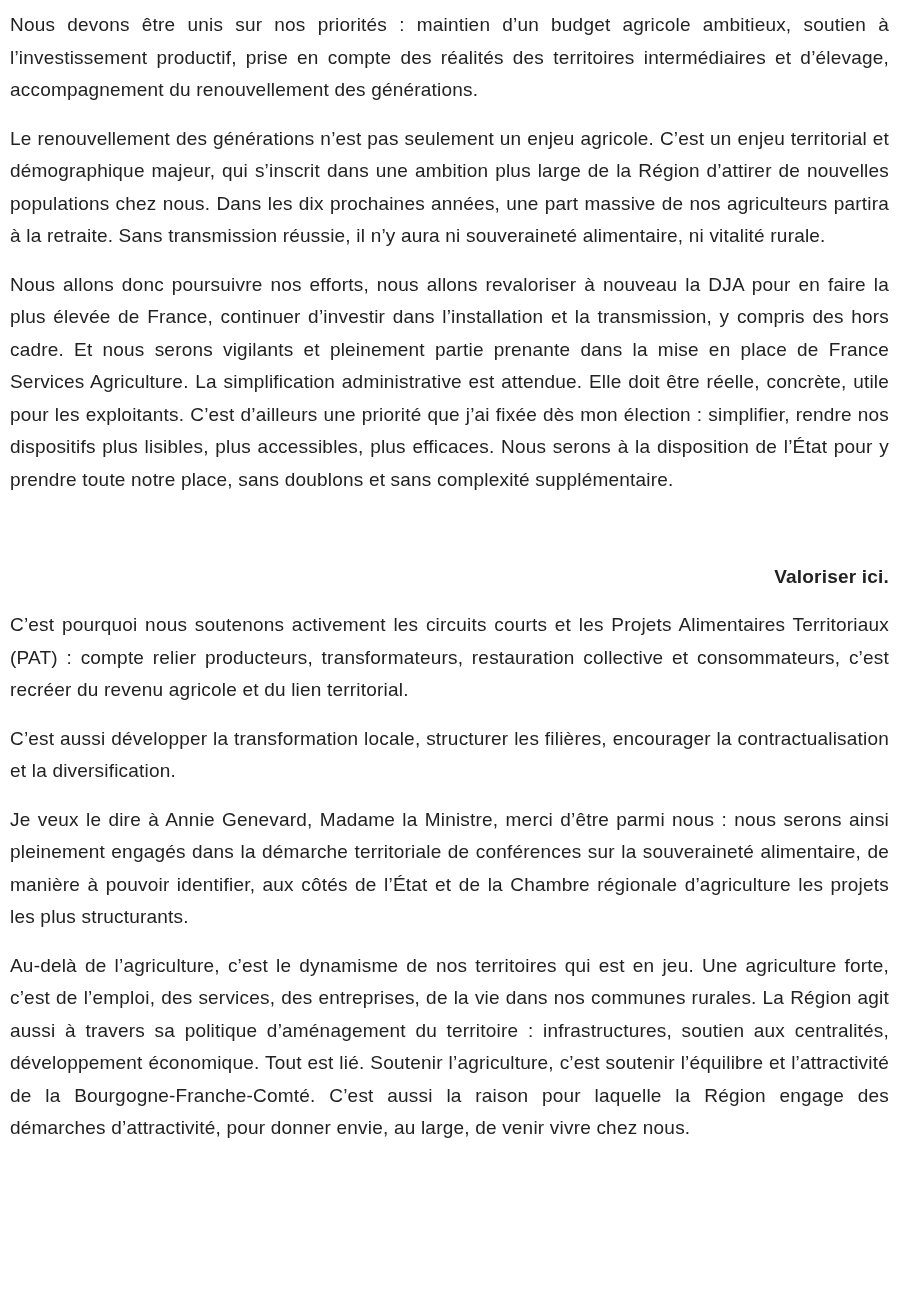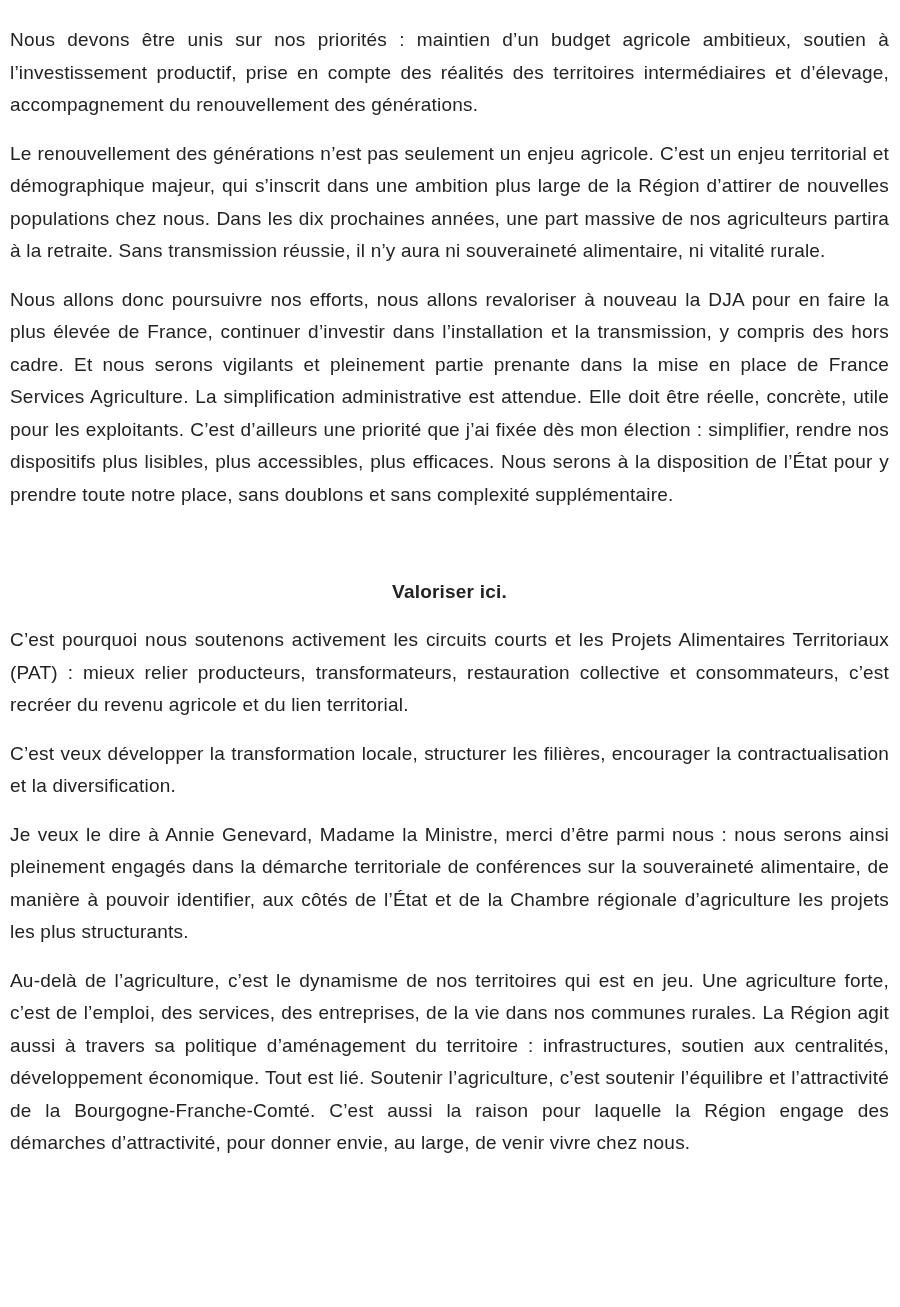--- a/index.html
+++ b/index.html
@@ -4,58 +4,58 @@
 <style>
   html, body {
     margin: 0;
     padding: 0;
     background: #ffffff;
   }
   .page {
     width: 900px;
     height: 1307px;
     box-sizing: border-box;
-    padding: 24px 11px 0 10px;
+    padding: 9px 11px 0 10px;
     font-family: "Liberation Sans", "DejaVu Sans", sans-serif;
     font-size: 19px;
     line-height: 32.5px;
     color: #222222;
     text-align: justify;
     letter-spacing: 0.2px;
     overflow: hidden;
   }
   .page p {
     margin: 0 0 16px 0;
   }
   .section-heading {
     font-size: 19px;
     font-weight: 700;
     line-height: 32.5px;
     margin: 0 0 16px 0;
-    text-align: center;
+    text-align: right;
   }
   .blank-line {
     height: 48.5px;
   }
 </style>
 </head>
 <body>
 
 <main class="page">
   <p>Nous devons être unis sur nos priorités : maintien d’un budget agricole ambitieux, soutien à l’investissement productif, prise en compte des réalités des territoires intermédiaires et d’élevage, accompagnement du renouvellement des générations.</p>
 
   <p>Le renouvellement des générations n’est pas seulement un enjeu agricole. C’est un enjeu territorial et démographique majeur, qui s’inscrit dans une ambition plus large de la Région d’attirer de nouvelles populations chez nous. Dans les dix prochaines années, une part massive de nos agriculteurs partira à la retraite. Sans transmission réussie, il n’y aura ni souveraineté alimentaire, ni vitalité rurale.</p>
 
   <p>Nous allons donc poursuivre nos efforts, nous allons revaloriser à nouveau la DJA pour en faire la plus élevée de France, continuer d’investir dans l’installation et la transmission, y compris des hors cadre. Et nous serons vigilants et pleinement partie prenante dans la mise en place de France Services Agriculture. La simplification administrative est attendue. Elle doit être réelle, concrète, utile pour les exploitants. C’est d’ailleurs une priorité que j’ai fixée dès mon élection : simplifier, rendre nos dispositifs plus lisibles, plus accessibles, plus efficaces. Nous serons à la disposition de l’État pour y prendre toute notre place, sans doublons et sans complexité supplémentaire.</p>
 
   <div class="blank-line"></div>
 
   <h2 class="section-heading">Valoriser ici.</h2>
 
 
-  <p>C’est pourquoi nous soutenons activement les circuits courts et les Projets Alimentaires Territoriaux (PAT) : mieux relier producteurs, transformateurs, restauration collective et consommateurs, c’est recréer du revenu agricole et du lien territorial.</p>
+  <p>C’est pourquoi nous soutenons activement les circuits courts et les Projets Alimentaires Territoriaux (PAT) : compte relier producteurs, transformateurs, restauration collective et consommateurs, c’est recréer du revenu agricole et du lien territorial.</p>
 
-  <p>C’est veux développer la transformation locale, structurer les filières, encourager la contractualisation et la diversification.</p>
+  <p>C’est aussi développer la transformation locale, structurer les filières, encourager la contractualisation et la diversification.</p>
 
   <p>Je veux le dire à Annie Genevard, Madame la Ministre, merci d’être parmi nous : nous serons ainsi pleinement engagés dans la démarche territoriale de conférences sur la souveraineté alimentaire, de manière à pouvoir identifier, aux côtés de l’État et de la Chambre régionale d’agriculture les projets les plus structurants.</p>
 
   <p>Au-delà de l’agriculture, c’est le dynamisme de nos territoires qui est en jeu. Une agriculture forte, c’est de l’emploi, des services, des entreprises, de la vie dans nos communes rurales. La Région agit aussi à travers sa politique d’aménagement du territoire : infrastructures, soutien aux centralités, développement économique. Tout est lié. Soutenir l’agriculture, c’est soutenir l’équilibre et l’attractivité de la Bourgogne-Franche-Comté. C’est aussi la raison pour laquelle la Région engage des démarches d’attractivité, pour donner envie, au large, de venir vivre chez nous.</p>
 </main>
 
 </body></html>

